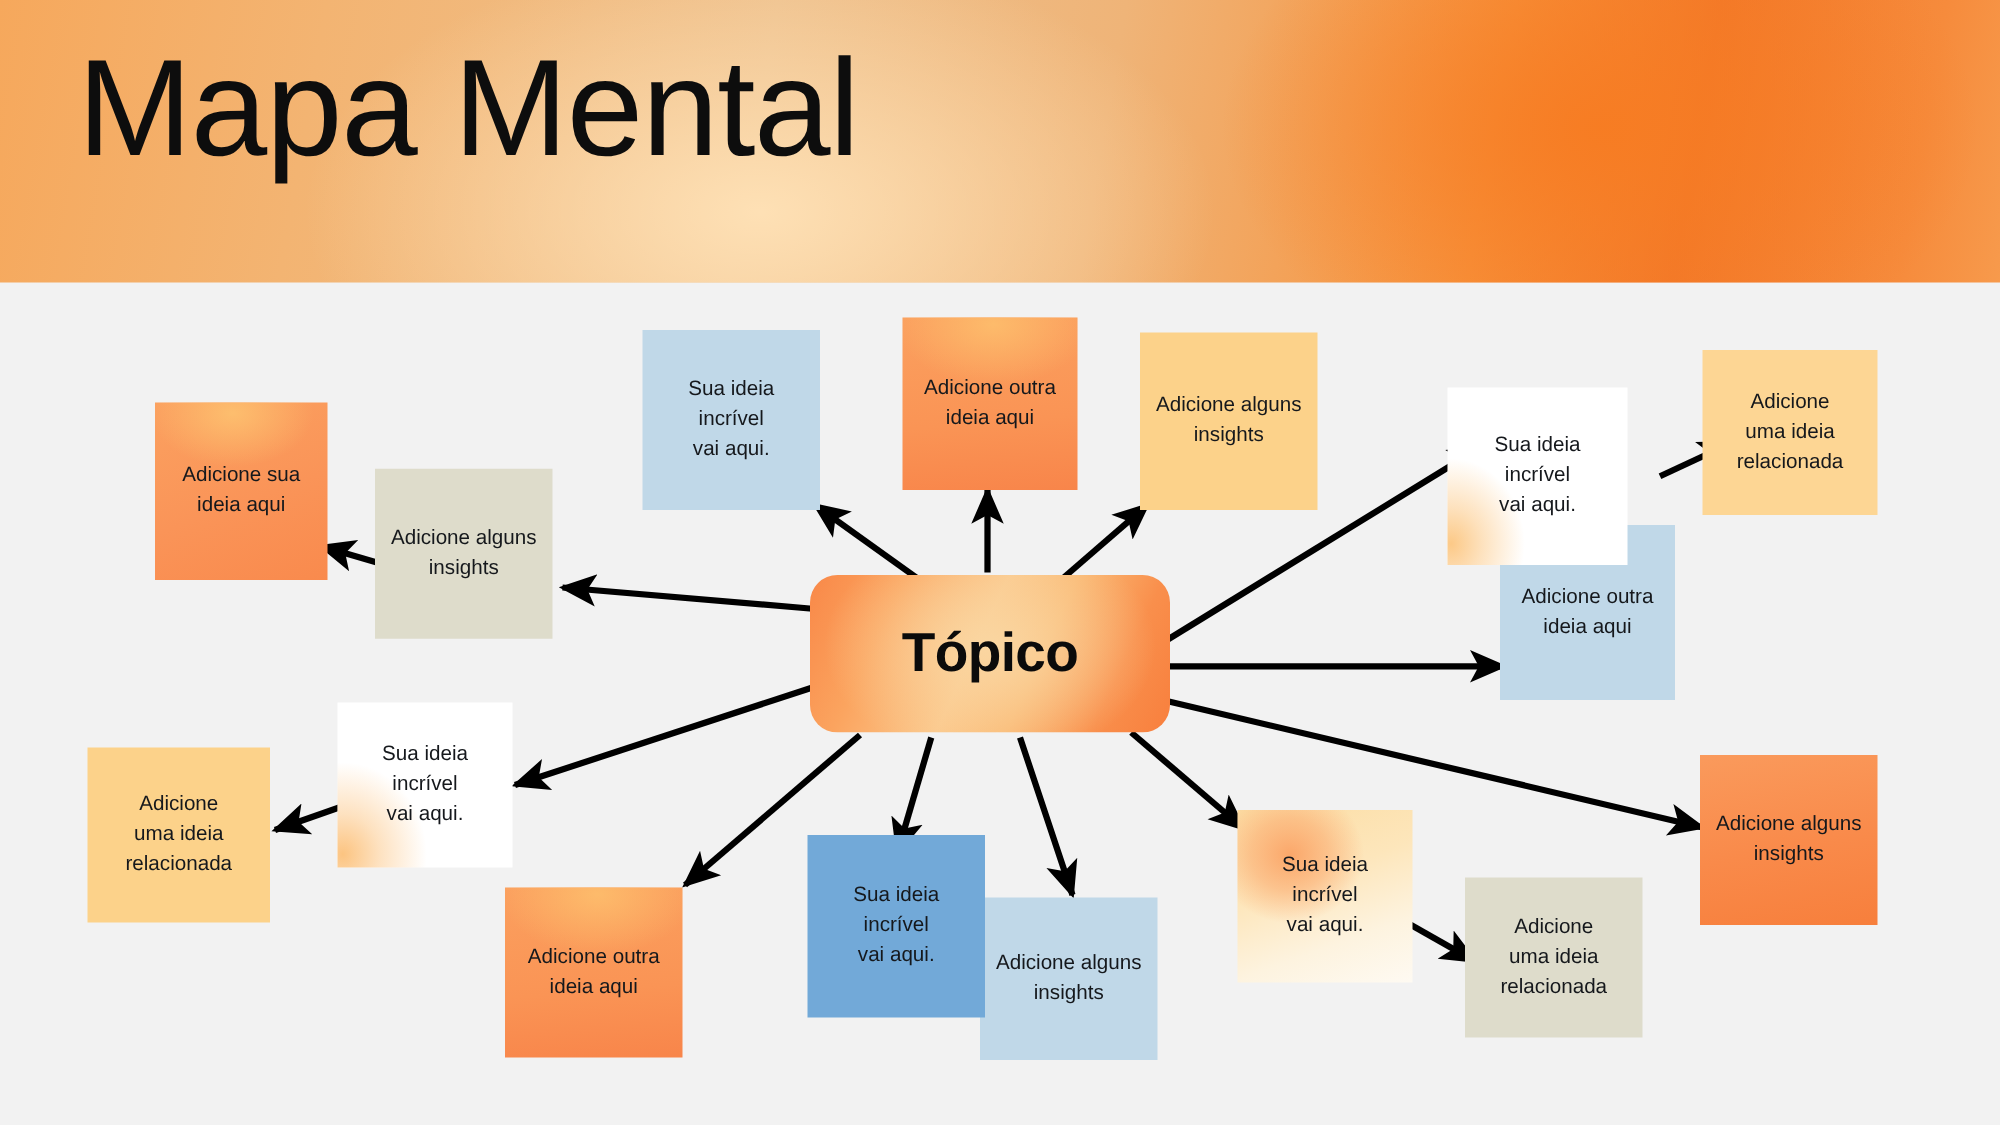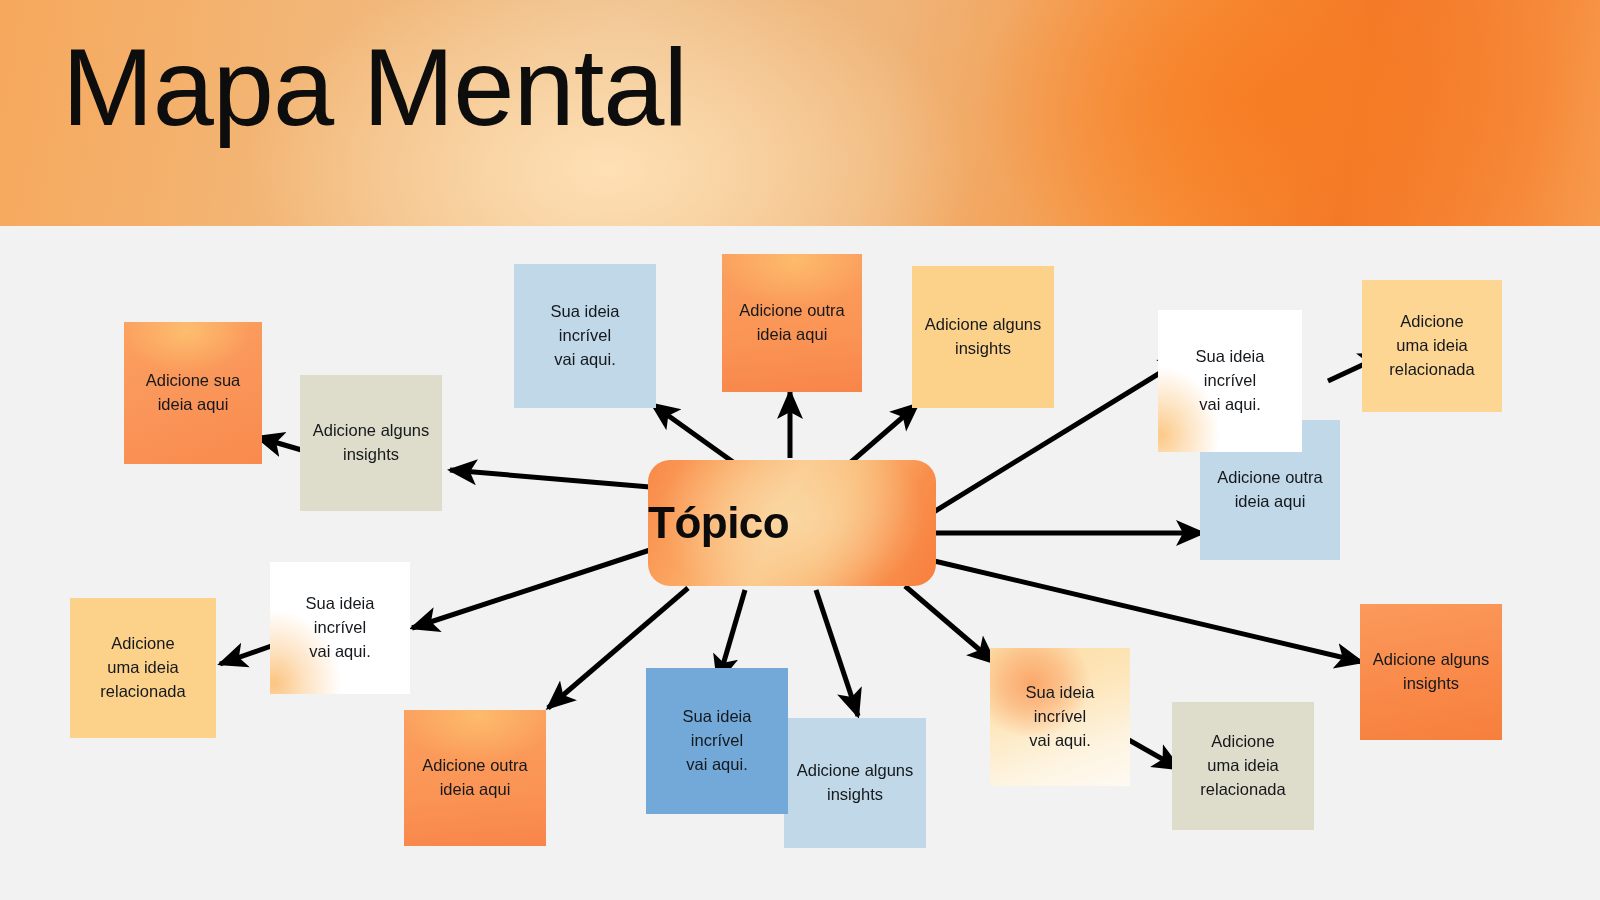--- a/index.html
+++ b/index.html
@@ -72,20 +72,21 @@
   .card.behind { z-index: 8; }
 
   
   #center-node {
     position: absolute;
     left: 648px; top: 460px;
     width: 288px; height: 126px;
     border-radius: 22px;
     display: flex;
     align-items: center;
+    justify-content: center;
     z-index: 12;
     background:
       radial-gradient(ellipse 170px 120px at 50% 45%, #fad6a1 0%, rgba(250,214,161,0) 78%),
       linear-gradient(115deg, #f98848 0%, #fba45f 22%, #fbc88c 46%, #fab974 62%, #f98f4c 82%, #f87f3d 100%);
   }
   #center-label {
     font-size: 44px;
     font-weight: 700;
     color: #0b0b0b;
     letter-spacing: -0.5px;

